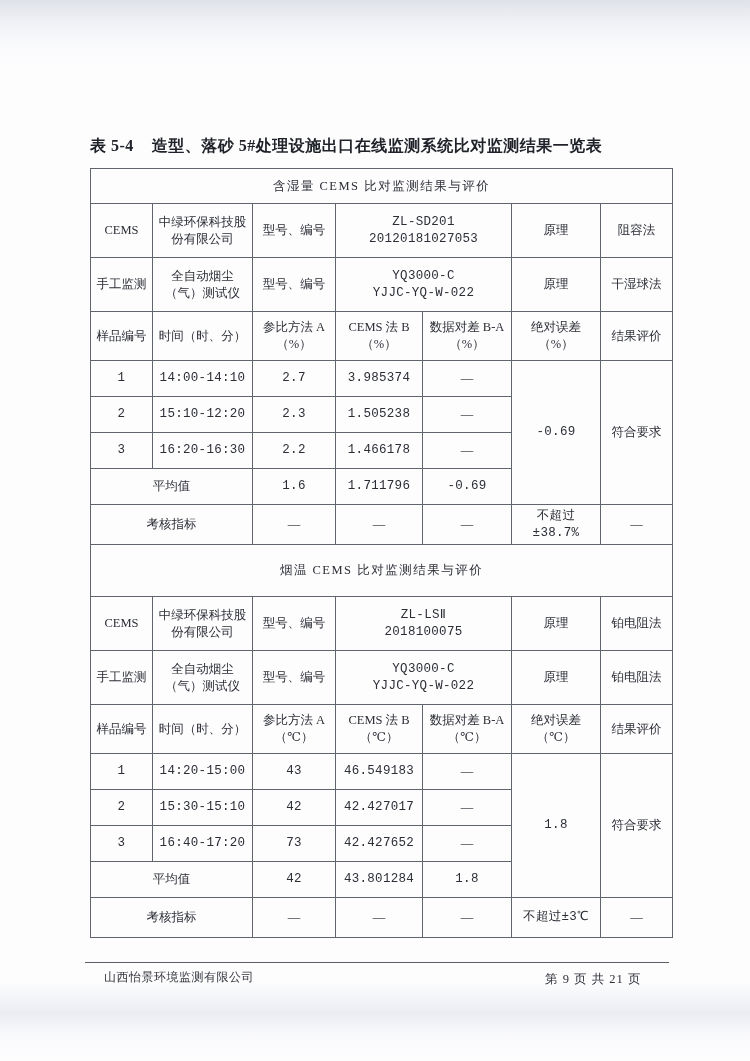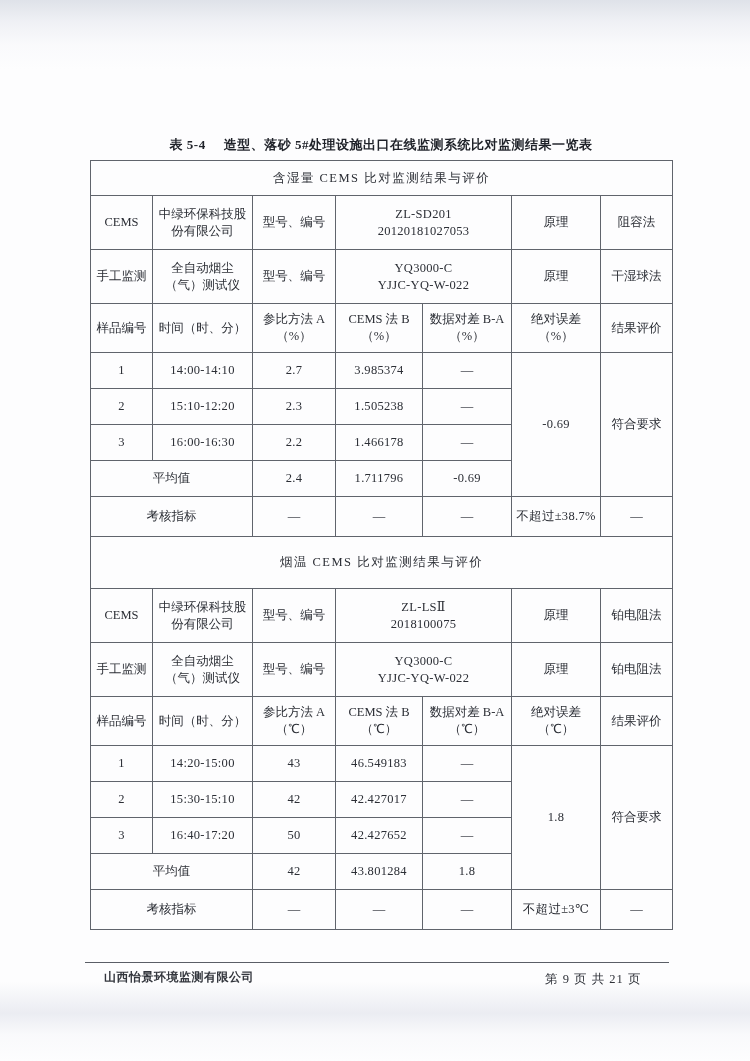--- a/index.html
+++ b/index.html
@@ -16,52 +16,52 @@
       linear-gradient(180deg, rgba(250,250,252,0) 0%, rgba(250,250,252,0) 92.5%, rgba(205,209,222,.38) 95.5%, rgba(231,233,240,.18) 97.5%, rgba(250,250,252,0) 100%);
     color:#2b2e35;
   }
   .intro{
     position:absolute;left:103px;top:87px;width:565px;
     font-size:15px;line-height:1.62;text-indent:2.3em;
     color:#23262d;letter-spacing:.4px;
   }
   .caption{
     position:absolute;left:90px;top:136px;width:582px;
-    text-align:center;font-weight:bold;font-size:13px;color:#1f2229;
+    text-align:left;font-weight:bold;font-size:16px;color:#1f2229;
     letter-spacing:.5px;
   }
   .caption .cap-label{margin-right:18px;}
   table.cmp{
-    position:absolute;left:90px;top:160px;width:582px;
+    position:absolute;left:90px;top:168px;width:582px;
     border-collapse:collapse;table-layout:fixed;padding-left:34px;
   }
   table.cmp td{
     border:1px solid #60646c;
     text-align:center;vertical-align:middle;
     font-size:12.5px;color:#2b2e35;
     padding:2px 3px;line-height:1.35;
     overflow:hidden;
   }
   .sec-title{font-size:14.5px;letter-spacing:1.5px;color:#24272e;}
   .h-sec{height:30px;}
   .h-sec2{height:47px;vertical-align:bottom;}
   td.h-sec2{padding-bottom:12px;}
   .h-dev{height:54px;}
-  .h-col{height:49px;font-family:Liberation Serif, serif;}
+  .h-col{height:49px;}
   .h-data{height:36px;}
   .h-ass{height:40px;margin-top:21px;}
   .blk{display:block;}
-  .num{letter-spacing:.3px;}
+  .num{letter-spacing:.3px;font-family:Liberation Mono, monospace;}
   .footer-rule{
     position:absolute;left:85px;top:962px;width:584px;height:0;
     border-top:1.6px solid #5a5e66;
   }
   .footer-company{
     position:absolute;left:104px;top:969px;
-    font-size:12px;color:#33363d;letter-spacing:.5px;font-weight:bold;
+    font-size:12px;color:#33363d;letter-spacing:.5px;
   }
   .footer-page{
     position:absolute;left:545px;top:971px;
     font-size:12.5px;color:#2e3138;letter-spacing:1px;
   }
 </style>
 </head>
 <body>
 
 <div class="page">
@@ -144,28 +144,28 @@
     </tr>
     <tr class="h-data">
       <td class="num">2</td>
       <td class="num">15:10-12:20</td>
       <td class="num">2.3</td>
       <td class="num">1.505238</td>
       <td>—</td>
     </tr>
     <tr class="h-data">
       <td class="num">3</td>
-      <td class="num">16:00-16:30</td>
+      <td class="num">16:20-16:30</td>
       <td class="num">2.2</td>
       <td class="num">1.466178</td>
       <td>—</td>
     </tr>
     <tr class="h-data">
       <td colspan="2">平均值</td>
-      <td class="num">2.4</td>
+      <td class="num">1.6</td>
       <td class="num">1.711796</td>
       <td class="num">-0.69</td>
     </tr>
     <tr class="h-ass">
       <td colspan="2">考核指标</td>
       <td>—</td>
       <td>—</td>
       <td>—</td>
       <td class="num">不超过±38.7%</td>
       <td>—</td>
@@ -233,21 +233,21 @@
     <tr class="h-data">
       <td class="num">2</td>
       <td class="num">15:30-15:10</td>
       <td class="num">42</td>
       <td class="num">42.427017</td>
       <td>—</td>
     </tr>
     <tr class="h-data">
       <td class="num">3</td>
       <td class="num">16:40-17:20</td>
-      <td class="num">50</td>
+      <td class="num">73</td>
       <td class="num">42.427652</td>
       <td>—</td>
     </tr>
     <tr class="h-data">
       <td colspan="2">平均值</td>
       <td class="num">42</td>
       <td class="num">43.801284</td>
       <td class="num">1.8</td>
     </tr>
     <tr class="h-ass">

